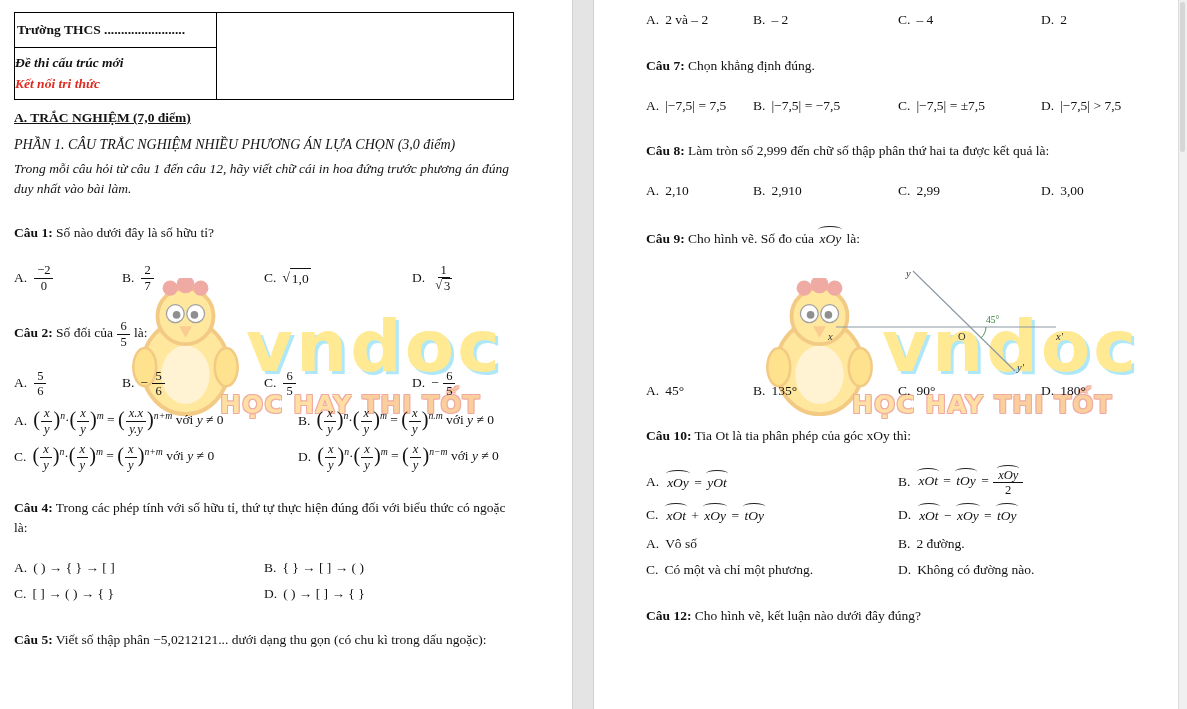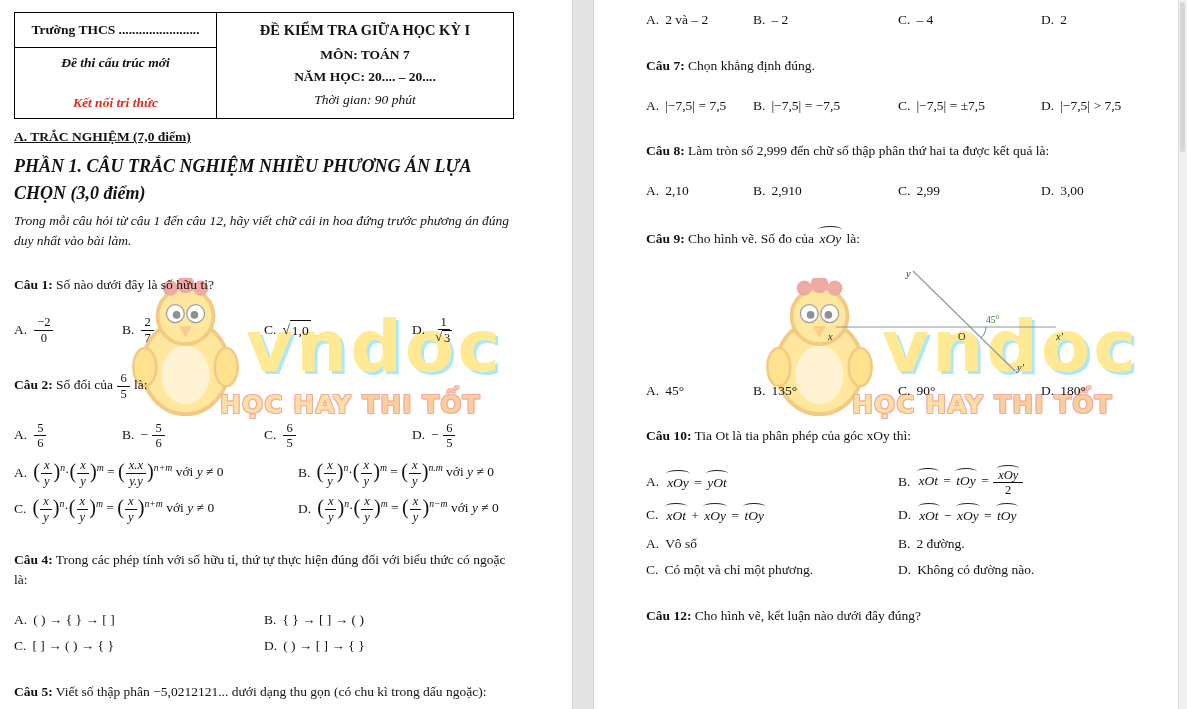--- a/index.html
+++ b/index.html
@@ -9,33 +9,33 @@
   .page-left{width:572px;}
   .page-right{flex:1;}
   .page-gap{width:20px;background:#e4e4e4;border-left:1px solid #d2d2d2;border-right:1px solid #d2d2d2;}
   .scrollbar{width:8px;background:#f0f0f0;border-left:1px solid #dcdcdc;position:relative;}
   .scroll-thumb{position:absolute;top:2px;left:1px;width:5px;height:150px;background:#d6d6d6;border-radius:3px;}
   .content{position:relative;z-index:2;}
   .page-left .content{padding:12px 58px 0 14px;}
   .page-right .content{padding:6px 52px 0 52px;}
 
   
-  .hdr{display:grid;grid-template-columns:202px 1fr;border:1.6px solid #000;text-align:center;margin-bottom:4px;}
+  .hdr{display:grid;grid-template-columns:202px 1fr;border:1.6px solid #000;margin-bottom:4px;}
   .hdr-cell-left{border-right:1.6px solid #000;display:flex;flex-direction:column;}
   .hdr-school{font-weight:700;padding:7px 2px;border-bottom:1.6px solid #000;}
   .hdr-left-bottom{flex:1;display:flex;flex-direction:column;justify-content:space-evenly;padding:5px 0;}
   .hdr-structure{font-weight:700;font-style:italic;}
-  .hdr-book{font-weight:700;font-style:italic;color:#e02b20;margin-top:19px;}
+  .hdr-book{font-weight:700;font-style:italic;color:#e02b20;}
   .hdr-cell-right{display:flex;flex-direction:column;justify-content:space-evenly;padding:5px 0;}
   .hdr-title{font-weight:700;font-size:14.5px;}
   .hdr-subject,.hdr-year{font-weight:700;}
   .hdr-time{font-style:italic;}
 
   .sec-a{font-weight:700;padding:4px 0 2px;text-decoration:underline;}
-  .part-title{font-weight:700;font-style:italic;padding:4px 0 2px;font-size:18px;}
+  .part-title{font-weight:400;font-style:italic;padding:4px 0 2px;font-size:14px;}
   .part-note{font-style:italic;padding:2px 0;}
 
   .q-title{padding:8px 0 2px;}
   .q-label{font-weight:700;}
   .opts{display:grid;align-items:center;padding:1px 0;}
   .opt{padding:3px 0;display:flex;align-items:center;gap:6px;white-space:nowrap;}
   .cols-l4{grid-template-columns:108px 142px 148px auto;}
   .cols-l2{grid-template-columns:250px auto;}
   .cols-q3{grid-template-columns:284px auto;}
   .cols-r4{grid-template-columns:107px 145px 143px auto;}
@@ -100,26 +100,20 @@
 
     <div class="content">
       <div class="hdr">
         <div class="hdr-cell-left">
           <div class="hdr-school">Trường THCS ........................</div>
           <div class="hdr-left-bottom">
             <div class="hdr-structure">Đề thi cấu trúc mới</div>
             <div class="hdr-book">Kết nối tri thức</div>
           </div>
         </div>
-        <div class="hdr-cell-right">
-          <div class="hdr-title">ĐỀ KIỂM TRA GIỮA HỌC KỲ I</div>
-          <div class="hdr-subject">MÔN: TOÁN 7</div>
-          <div class="hdr-year">NĂM HỌC: 20.... – 20....</div>
-          <div class="hdr-time">Thời gian: 90 phút</div>
-        </div>
       </div>
 
       <div class="sec-a">A. TRẮC NGHIỆM (7,0 điểm)</div>
       <div class="part-title">PHẦN 1. CÂU TRẮC NGHIỆM NHIỀU PHƯƠNG ÁN LỰA CHỌN (3,0 điểm)</div>
       <div class="part-note">Trong mỗi câu hỏi từ câu 1 đến câu 12, hãy viết chữ cái in hoa đứng trước phương án đúng duy nhất vào bài làm.</div>
 
       <div>
         <p class="q-title"><span class="q-label">Câu 1:</span> <span>Số nào dưới đây là số hữu tỉ?</span></p>
         <div class="opts cols-l4">
           <div class="opt">

